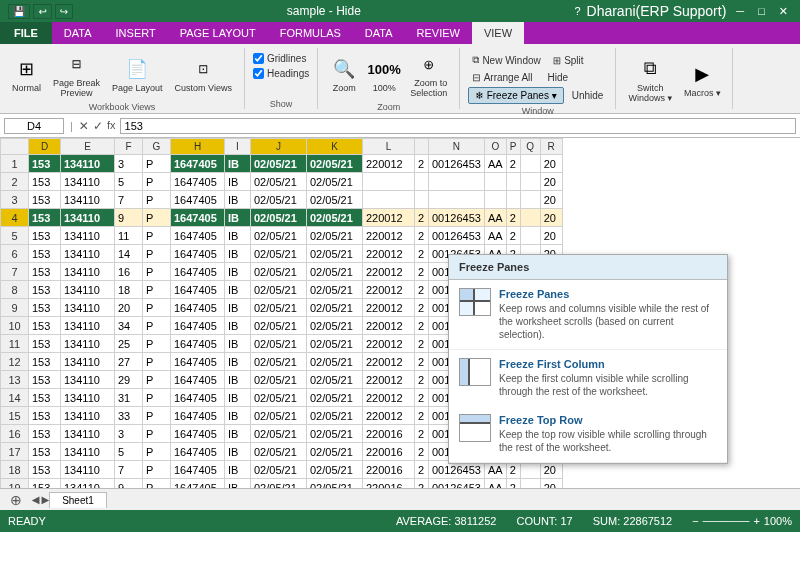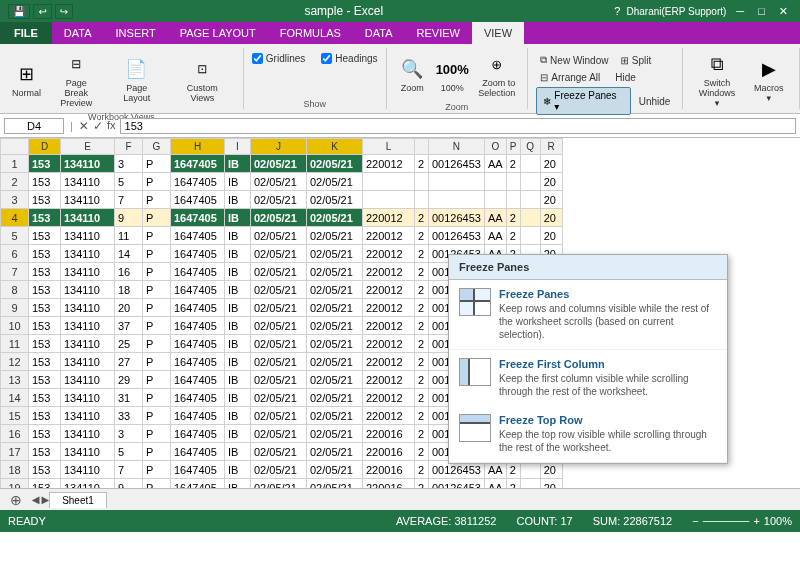--- a/index.html
+++ b/index.html
@@ -317,24 +317,24 @@
 <body>
 
 <div class="title-bar">
   <div class="title-bar-left">
     <div class="wb-icons">
       <span class="wb-icon">💾</span>
       <span class="wb-icon">↩</span>
       <span class="wb-icon">↪</span>
     </div>
   </div>
-  <div class="title-bar-center">sample - Excel</div>
+  <div class="title-bar-center">sample - Hide</div>
   <div class="title-bar-right">
     <span style="cursor:pointer">?</span>
-    <span style="font-size:10px">Dharani(ERP Support)</span>
+    <span style="font-size:14px">Dharani(ERP Support)</span>
     <span style="cursor:pointer; padding: 0 4px;">─</span>
     <span style="cursor:pointer; padding: 0 4px;">□</span>
     <span style="cursor:pointer; padding: 0 4px;">✕</span>
   </div>
 </div>
 
 <div class="ribbon-tabs">
   <div class="ribbon-tab file-tab">FILE</div>
   <div class="ribbon-tab">DATA</div>
   <div class="ribbon-tab">INSERT</div>
@@ -364,21 +364,21 @@
       <div class="ribbon-btn">
         <div class="btn-icon" style="font-size:12px">⊡</div>
         <div class="btn-label">Custom Views</div>
       </div>
     </div>
     <div class="ribbon-group-label">Workbook Views</div>
   </div>
 
   <div class="show-group">
     <div style="display:flex; gap: 16px; align-items: flex-start; flex: 1; padding-top: 4px;">
-      <div style="display:flex; flex-direction:row; gap:16px;">
+      <div style="display:flex; flex-direction:column; gap:2px;">
         <label class="checkbox-row">
           <input type="checkbox" checked="" style=""> Gridlines
         </label>
         <label class="checkbox-row">
           <input type="checkbox" checked="" style=""> 
             <span>Headings</span>
         </label>
       </div>
     </div>
     <div class="ribbon-group-label">Show</div>
@@ -636,21 +636,21 @@
             <td>00126453</td>
             <td>AA</td>
             <td>2</td>
             <td></td>
             <td>20</td>
           </tr>
           <tr>
             <th class="row-header">10</th>
             <td>153</td>
             <td>134110</td>
-            <td>37</td>
+            <td>34</td>
             <td>P</td>
             <td>1647405</td>
             <td>IB</td>
             <td>02/05/21</td>
             <td>02/05/21</td>
             <td>220012</td>
             <td>2</td>
             <td>00126453</td>
             <td>AA</td>
             <td>2</td>

